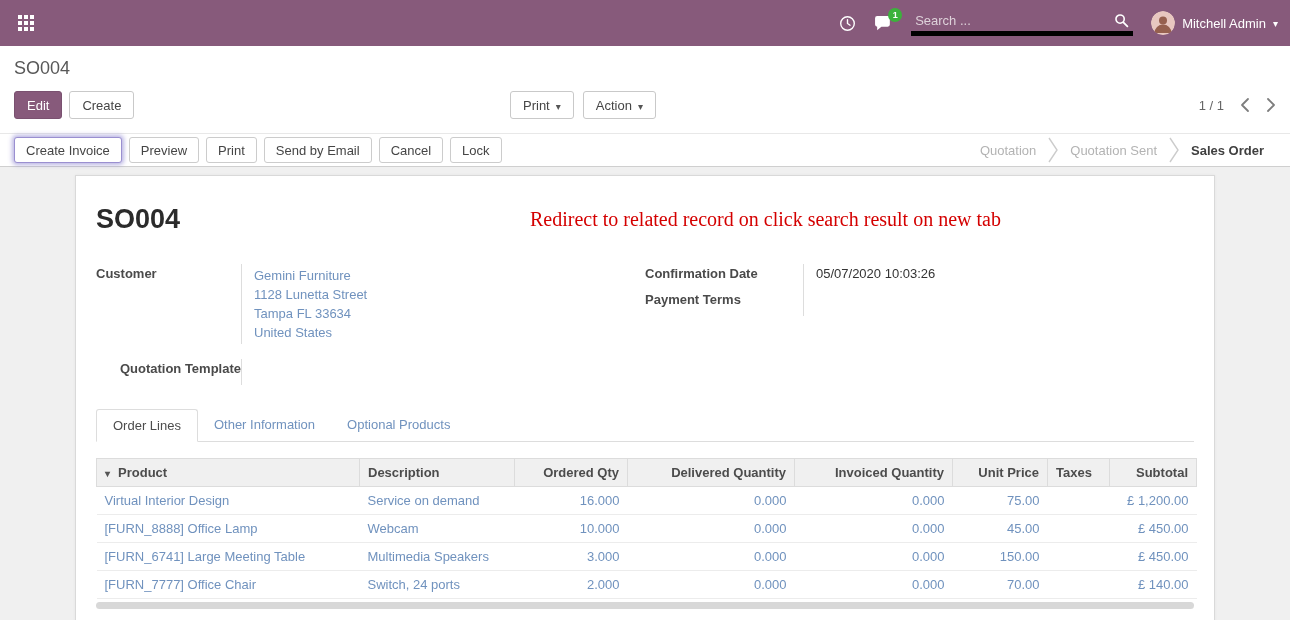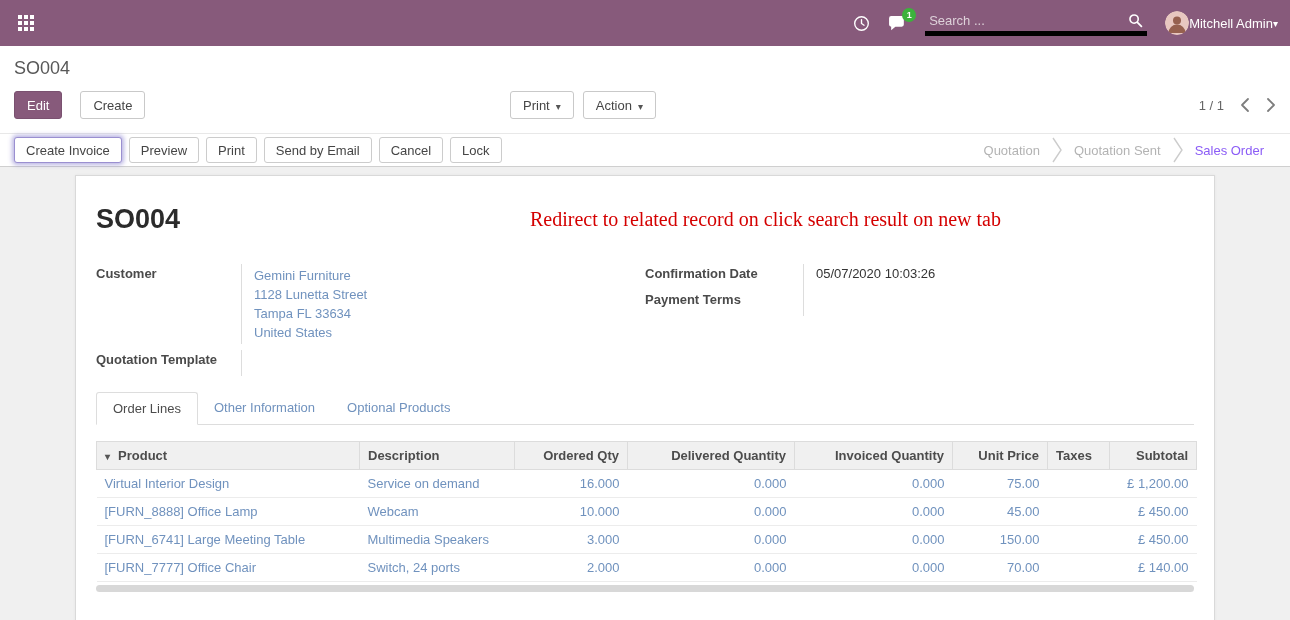--- a/index.html
+++ b/index.html
@@ -19,69 +19,69 @@
   .nav-icon { position:relative; display:inline-flex; align-items:center; cursor:pointer; }
   .badge { position:absolute; top:-7px; right:-9px; background:#3cb23c; border-radius:50%;
            width:14px; height:14px; color:#fff; font-size:9px; font-weight:bold;
            display:flex; align-items:center; justify-content:center; }
   .nav-search { display:flex; align-items:center; width:222px;
                 border-bottom:5px solid #000000; padding:3px 4px; }
   .nav-search input { flex:1; background:transparent; border:none; outline:none;
                       color:#fff; font-size:13px; font-family:"Liberation Sans",sans-serif; }
   .nav-search input::placeholder { color:#ded2da; }
   .search-icon { display:inline-flex; cursor:pointer; }
-  .user-menu { display:flex; align-items:center; color:#fff; cursor:pointer; }
+  .user-menu { display:flex; align-items:center; gap:7px; color:#fff; cursor:pointer; }
   .avatar { width:24px; height:24px; border-radius:50%; overflow:hidden; display:inline-flex; }
   .caret-down { font-size:10px; }
 
   
   .control-panel { background:#fff; padding:12px 14px 14px; }
   .breadcrumb { font-size:18px; color:#585858; margin-bottom:12px; }
   .cp-row { position:relative; display:flex; align-items:center; height:28px; }
   .btn { height:28px; padding:0 12px; border:1px solid #c9c9c9; background:#fff;
          border-radius:3px; font-size:13px; color:#454545; cursor:pointer; }
   .btn-primary { background:#875A7B; border-color:#7a5170; color:#fff; }
-  .cp-left { display:flex; gap:18px; }
+  .cp-left { display:flex; gap:7px; }
   .cp-center { position:absolute; left:496px; display:flex; gap:9px; }
   .caret-dark { margin-left:6px; font-size:10px; color:#555; }
   .cp-right { margin-left:auto; display:flex; align-items:center; gap:16px; }
   .pager-value { color:#666; }
   .pager-btn { cursor:pointer; display:inline-flex; }
 
   
   .statusbar { background:#fff; border-top:1px solid #e8e8e8; border-bottom:1px solid #cfcfcf;
                display:flex; align-items:center; justify-content:space-between;
                padding:3px 14px; height:34px; }
   .sb-left { display:flex; gap:7px; }
   .sb-btn { height:26px; padding:0 11px; border:1px solid #ccc; background:#fff;
             border-radius:3px; font-size:13px; color:#454545; cursor:pointer; }
   .sb-btn.highlight { border-color:#9a8fd0; box-shadow:0 0 4px 2px rgba(118,108,200,.5); }
   .sb-right { display:flex; align-items:center; }
   .status { padding:0 12px; color:#b3b3b3; cursor:pointer; white-space:nowrap; }
-  .status.active { color:#8b5cf6; font-weight:normal; }
+  .status.active { color:#404040; font-weight:bold; }
   .status-sep { display:inline-flex; }
 
   
   .content { padding-top:8px; display:flex; justify-content:center; }
   .sheet { position:relative; width:1140px; height:560px; background:#fff;
            border:1px solid #d9d9d9; padding:26px 20px; box-shadow:0 0 3px rgba(0,0,0,.05); }
   .sheet-title { font-size:27px; font-weight:bold; color:#2b2b2b; line-height:34px; }
   .annotation { position:absolute; left:454px; top:32px;
                 font-family:"Liberation Serif", serif; font-size:20px; color:#d40000; }
 
   .o_group { display:flex; margin-top:28px; }
   .group-col { width:50%; display:flex; flex-direction:column; }
   .field-row { display:flex; min-height:26px; }
   .f-label { flex:0 0 145px; font-weight:bold; color:#4a4a4a; padding:2px 0; }
   .group-right .f-label { flex-basis:158px; }
   .f-value { flex:1; border-left:1px solid #ddd; padding:2px 12px; color:#333; }
   .addr-line { color:#7092be; line-height:19px; cursor:pointer; }
-  .row-gap { margin-top:6px; }
-
-  .tabs { display:flex; margin-top:16px; border-bottom:1px solid #ddd; }
+  .row-gap { margin-top:15px;text-align:right; }
+
+  .tabs { display:flex; margin-top:24px; border-bottom:1px solid #ddd; }
   .tab { padding:8px 16px; color:#7092be; cursor:pointer; }
   .tab.active { color:#4c4c4c; background:#fff; border:1px solid #ddd; border-bottom-color:#fff;
                 margin-bottom:-1px; border-radius:3px 3px 0 0; }
 
   .o_list { width:100%; border-collapse:collapse; margin-top:16px; table-layout:fixed; }
   .o_list thead th { background:#f0f0f0; border:1px solid #dcdcdc; padding:6px 8px;
                      font-weight:bold; color:#4c4c4c; font-size:13px; cursor:pointer; }
   .o_list th.left, .o_list td.left { text-align:left; }
   .o_list th.right, .o_list td.right { text-align:right; }
   .o_list tbody td { padding:6px 8px; border-bottom:1px solid #ececec; color:#7092be;

